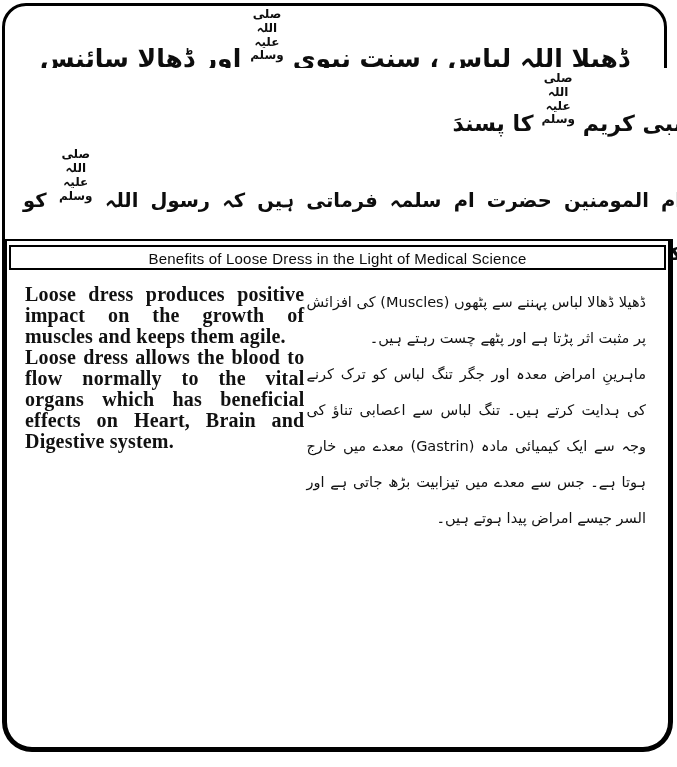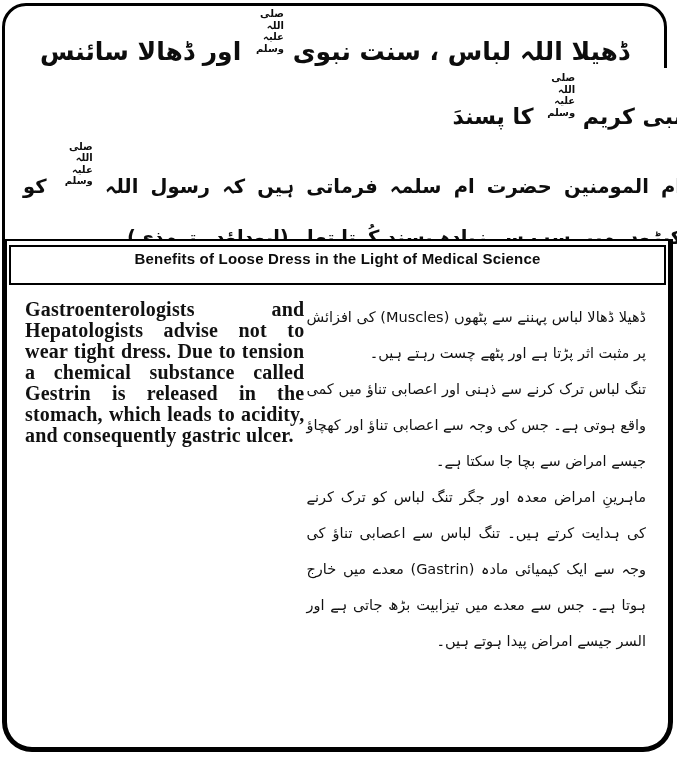--- a/index.html
+++ b/index.html
@@ -30,33 +30,33 @@
   }
   .hadith-heading{
     text-align:right;font-size:22px;font-weight:bold;line-height:48px;
     padding-left:6px;
   }
   .hadith-body{
     font-size:19.5px;font-weight:bold;line-height:52px;text-align:justify;
   }
   
   .seal{
-    display:inline-block;width:34px;font-size:10px;line-height:1.15;
-    text-align:right;vertical-align:8px;font-weight:bold;white-space:normal;
+    display:inline-block;width:34px;font-size:12px;line-height:1.15;
+    text-align:center;vertical-align:8px;font-weight:bold;white-space:normal;
   }
   
   .main-box{
     position:absolute;left:2px;top:239px;width:661px;height:506px;
     border:5px solid #000;border-top:2px solid #000;
     border-radius:0 0 30px 30px;background:#fff;overflow:hidden;
   }
   .banner{
     margin:4px 2px 0 2px;border:2px solid #000;
-    text-align:center;font-weight:bold;font-size:15px;
-    padding:3px 0 16px 0;letter-spacing:.2px;
+    text-align:center;font-weight:normal;font-size:15px;
+    padding:3px 0 1px 0;letter-spacing:.2px;
   }
   .columns{display:flex;padding:14px 8px 0 18px;}
   .col-english{
     width:44%;flex:0 0 44%;
     font-family:"Liberation Serif",serif;font-weight:bold;
     font-size:20px;line-height:21px;text-align:justify;
     letter-spacing:.2px;color:#111;
   }
   .col-english p{margin:0;}
   .col-urdu{
@@ -89,22 +89,22 @@
     <span class="seal">صلی اللہ علیہ وسلم</span>
     <span>کو کپڑوں میں سب سے زیادہ پسند کُرتا تھا۔ (ابوداؤد۔ ترمذی)</span>
   </div>
 </div>
 
 <div class="main-box">
   <div class="banner">Benefits of Loose Dress in the Light of Medical Science</div>
 
   <div class="columns">
     <div class="col-english">
-      <p>Gastroenterologists and Hepatologists advise not to wear tight dress. Due to tension a chemical substance called Gestrin is released in the stomach, which leads to acidity, and consequently gastric ulcer.</p>
+      <p>Loose dress produces positive impact on the growth of muscles and keeps them agile.</p>
+      <p>Loose dress allows the blood to flow normally to the vital organs which has beneficial effects on Heart, Brain and Digestive system.</p>
     </div>
 
     <div class="col-urdu">
       <p>ڈھیلا ڈھالا لباس پہننے سے پٹھوں (Muscles) کی افزائش پر مثبت اثر پڑتا ہے اور پٹھے چست رہتے ہیں۔</p>
-      <p>تنگ لباس ترک کرنے سے ذہنی اور اعصابی تناؤ میں کمی واقع ہوتی ہے۔ جس کی وجہ سے اعصابی تناؤ اور کھچاؤ جیسے امراض سے بچا جا سکتا ہے۔</p>
       <p>ماہرینِ امراض معدہ اور جگر تنگ لباس کو ترک کرنے کی ہدایت کرتے ہیں۔ تنگ لباس سے اعصابی تناؤ کی وجہ سے ایک کیمیائی مادہ (Gastrin) معدے میں خارج ہوتا ہے۔ جس سے معدے میں تیزابیت بڑھ جاتی ہے اور السر جیسے امراض پیدا ہوتے ہیں۔</p>
     </div>
   </div>
 </div>
 
 </body></html>

